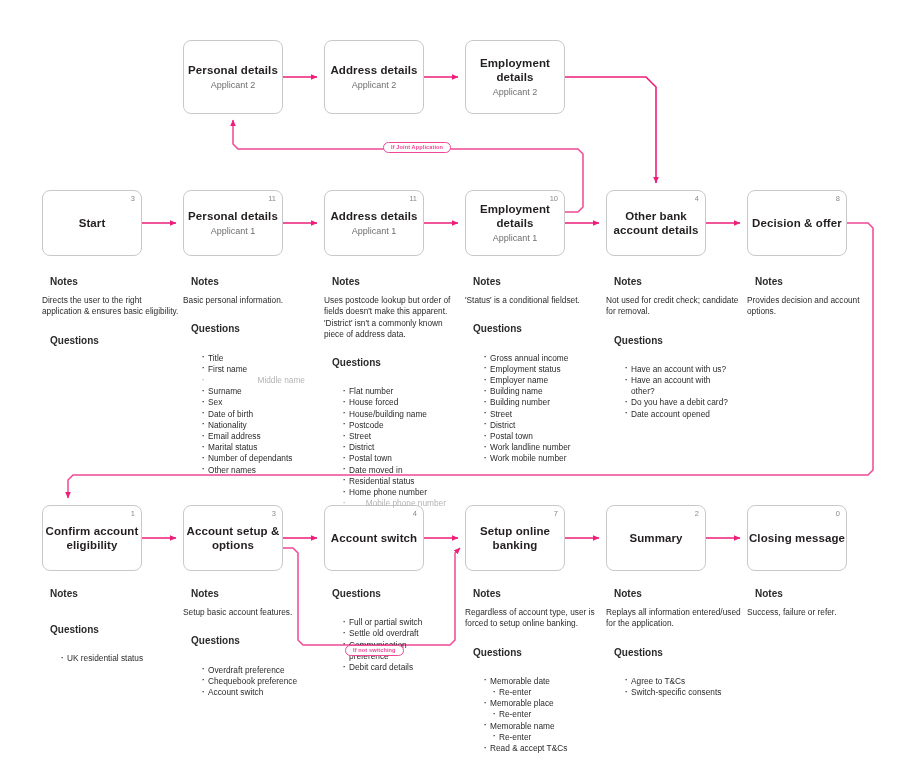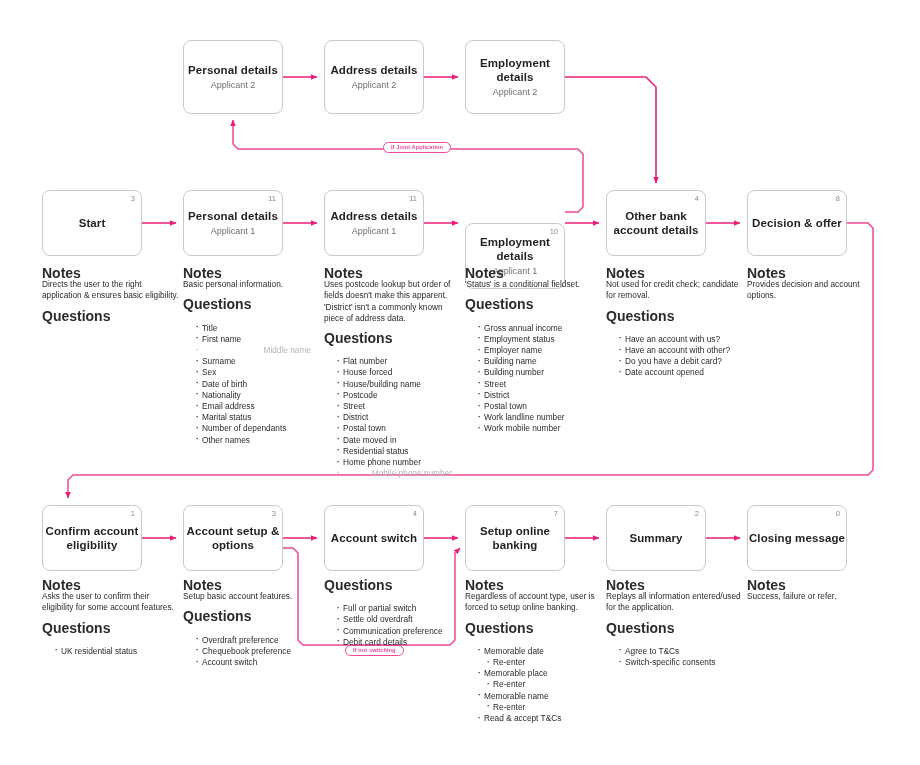--- a/index.html
+++ b/index.html
@@ -53,28 +53,28 @@
   }
 
   .annot {
     position: absolute;
     width: 140px;
     font-size: 8.3px;
     line-height: 11.2px;
     color: #2b2b2b;
   }
   .annot h4 {
-    font-size: 14px;
+    font-size: 10px;
     font-weight: bold;
     line-height: 11.2px;
-    margin: 0;
+    margin: 8px;
   }
   .annot p { margin: 0 0 0 0; }
   .annot .gap { height: 9px; }
-  .annot ul { list-style: none; margin: 12px; padding: 0; }
+  .annot ul { list-style: none; margin: 18px; padding: 0; }
   .annot li { position: relative; padding-left: 7px; }
   .annot li:before {
     content: "\00b7";
     position: absolute; left: 1px; top: -0.5px;
     font-weight: bold;
   }
   .annot li.muted { color: #b4b4b4; text-align: right; }
   .annot li.sub { padding-left: 16px; }
   .annot li.sub:before { left: 10px; }
 
@@ -163,21 +163,21 @@
       <div class="node" style="left: 183px; top: 190px; width: 100px; height: 66px;">
         <div class="node-num">11</div>
         <div class="node-title">Personal details</div>
         <div class="node-sub">Applicant 1</div>
       </div>
       <div class="node" style="left: 324px; top: 190px; width: 100px; height: 66px;">
         <div class="node-num">11</div>
         <div class="node-title">Address details</div>
         <div class="node-sub">Applicant 1</div>
       </div>
-      <div class="node" style="left: 465px; top: 190px; width: 100px; height: 66px; margin-top: 33px;">
+      <div class="node" style="left: 465px; top: 190px; width: 100px; height: 66px;">
         <div class="node-num">10</div>
         <div class="node-title">Employment details</div>
         <div class="node-sub">Applicant 1</div>
       </div>
       <div class="node" style="left: 606px; top: 190px; width: 100px; height: 66px;">
         <div class="node-num">4</div>
         <div class="node-title">Other bank<br>account details</div>
       </div>
       <div class="node" style="left: 747px; top: 190px; width: 100px; height: 66px;">
         <div class="node-num">8</div>
@@ -282,21 +282,20 @@
           <li class="">Do you have a debit card?</li>
           <li class="">Date account opened</li>
         </ul>
       </div>
       <div class="annot" style="left: 747px; top: 268px;">
         <h4>Notes</h4>
         <p>Provides decision and account options.</p>
       </div>
       <div class="annot" style="left: 42px; top: 580px;">
         <h4>Notes</h4>
-        <p>Asks the user to confirm their eligibility for some account features.</p>
         <div class="gap"></div>
         <h4>Questions</h4>
         <ul>
           <li class="">UK residential status</li>
         </ul>
       </div>
       <div class="annot" style="left: 183px; top: 580px;">
         <h4>Notes</h4>
         <p>Setup basic account features.</p>
         <div class="gap"></div>

